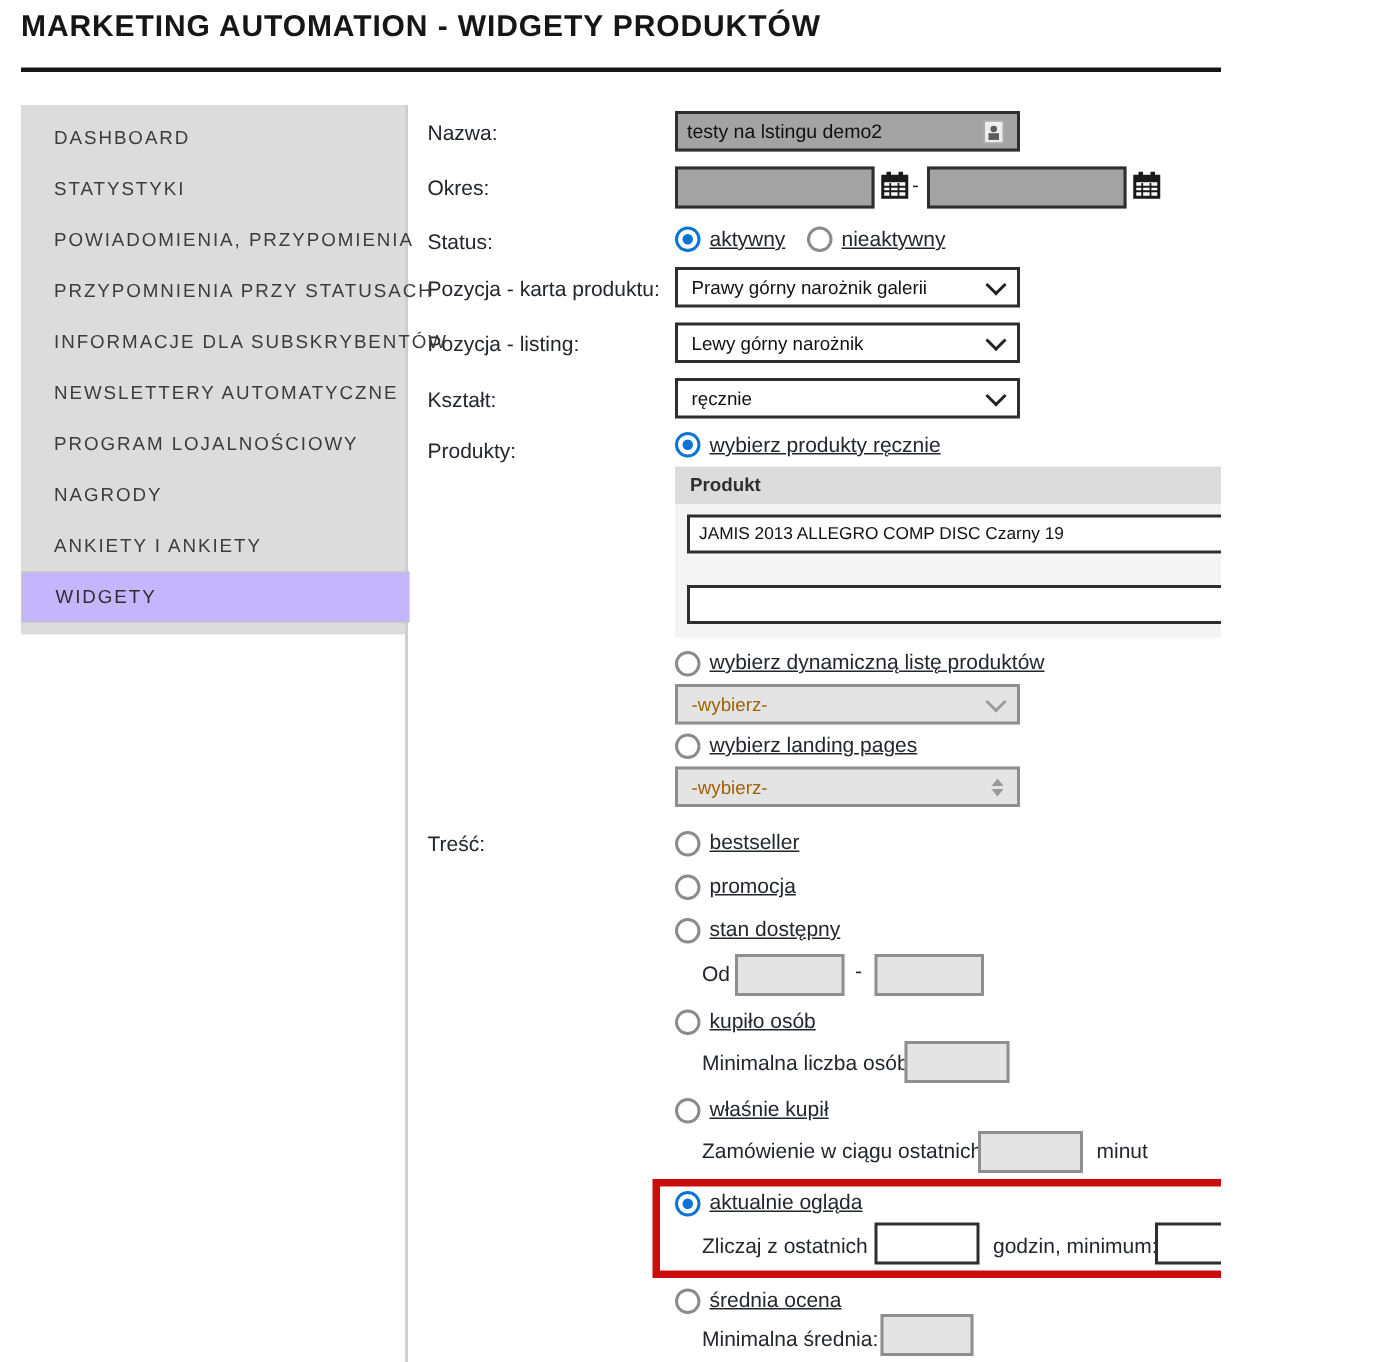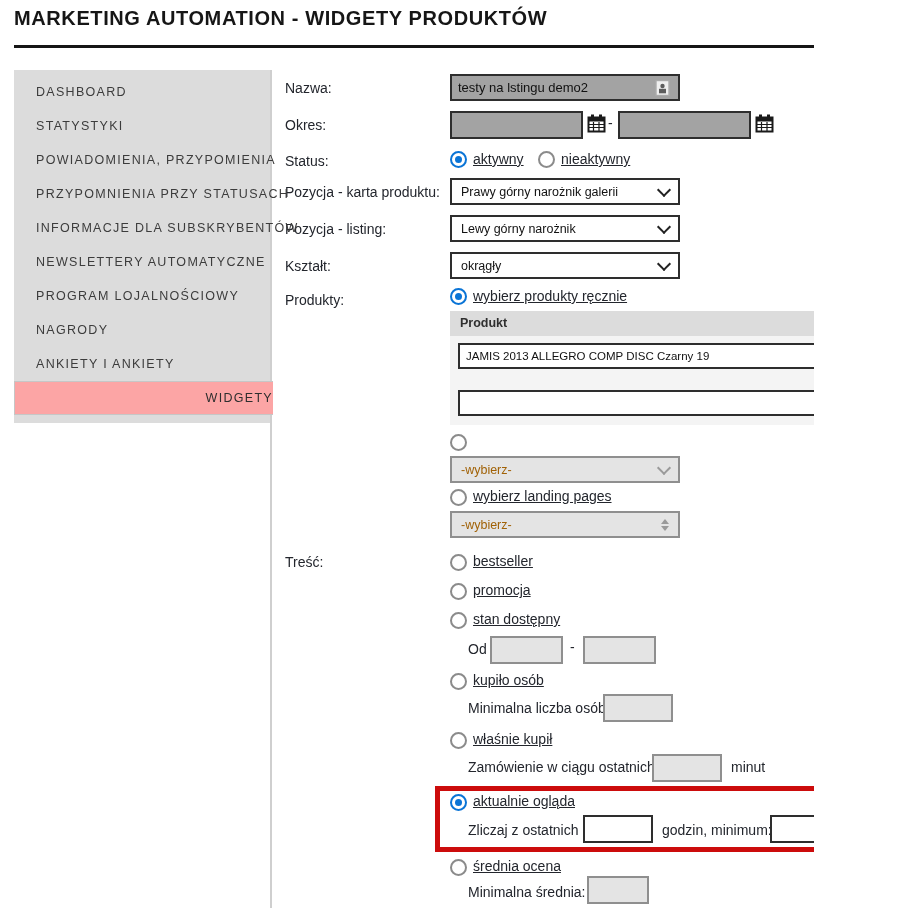--- a/index.html
+++ b/index.html
@@ -6,22 +6,22 @@
   .page{position:relative;width:814px;height:908px;overflow:hidden;background:#fff;
         font-family:"Liberation Sans","DejaVu Sans",sans-serif;color:#1a1a1a;}
   .title{position:absolute;left:14px;top:7px;font-size:20px;font-weight:600;
          letter-spacing:.6px;color:#161616;white-space:nowrap;}
   .title-rule{position:absolute;left:14px;top:45px;width:908px;height:3px;background:#161616;}
   .v-divider{position:absolute;left:270px;top:70px;width:2px;height:838px;background:#cfcfcf;z-index:1;}
   .sidebar{position:absolute;left:14px;top:70px;width:256px;background:var(--sidebar_bg,#dcdcdc);
            padding:5px 0 8px;z-index:2;}
   .side-item{box-sizing:border-box;height:34px;line-height:34px;padding-left:22px;font-size:12.5px;
              letter-spacing:1.3px;color:#3c3c3c;cursor:pointer;white-space:nowrap;}
-  .side-item.active{background:#fca5a5;border:1px solid #c6c6c6;border-right:none;margin-right:-3px;
-                    line-height:32px;color:#2e2e2e;text-align:right;}
+  .side-item.active{background:#c4b5fd;border:1px solid #c6c6c6;border-right:none;margin-right:-3px;
+                    line-height:32px;color:#2e2e2e;}
   .flabel{position:absolute;left:285px;font-size:14px;color:#23262d;white-space:nowrap;}
   .txt{position:absolute;box-sizing:border-box;border:2px solid #2e2e2e;background:#a3a3a3;
        font-size:13px;padding:0 6px;font-family:inherit;color:#111;outline:none;}
   .sel{position:absolute;box-sizing:border-box;border:2px solid #2e2e2e;background:#fff;
        font-size:12.5px;display:flex;align-items:center;padding:0 9px;cursor:pointer;color:#111;}
   .sel .chev{width:8px;height:8px;border-right:2px solid #222;border-bottom:2px solid #222;
              transform:rotate(45deg);margin-left:auto;margin-top:-4px;flex:none;}
   .sel.disabled{background:#e4e4e4;border-color:#8f8f8f;color:#a16207;}
   .sel.disabled .chev{border-color:#9a9a9a;}
   .updown{margin-left:auto;display:flex;flex-direction:column;gap:2px;flex:none;}
@@ -116,34 +116,35 @@
   </div>
 
   <div class="flabel" style="top:221px">Pozycja - listing:</div>
   <div class="sel" style="left:450px;top:215px;width:230px;height:27px">
     <span>Lewy górny narożnik</span>
     <span class="chev"></span>
   </div>
 
   <div class="flabel" style="top:258px">Kształt:</div>
   <div class="sel" style="left:450px;top:252px;width:230px;height:27px">
-    <span>okrągły</span>
+    <span>ręcznie</span>
     <span class="chev"></span>
   </div>
 
   <div class="flabel" style="top:292px">Produkty:</div>
   <span class="radio on" style="left:450px;top:288px"></span>
   <div class="rlabel" style="left:473px;top:288px">wybierz produkty ręcznie</div>
 
   <div class="tbl-header">Produkt</div>
   <div class="tbl-body"></div>
   <input class="tbl-input" style="top: 343px;" value="JAMIS 2013 ALLEGRO COMP DISC Czarny 19">
   <input class="tbl-input" style="top: 390px;" value="">
 
   <span class="radio" style="left:450px;top:434px"></span>
+  <div class="rlabel" style="left:473px;top:433px">wybierz dynamiczną listę produktów</div>
   <div class="sel disabled" style="left:450px;top:456px;width:230px;height:27px">
     <span>-wybierz-</span>
     <span class="chev"></span>
   </div>
 
   <span class="radio" style="left:450px;top:489px"></span>
   <div class="rlabel" style="left:473px;top:488px">wybierz landing pages</div>
   <div class="sel disabled" style="left:450px;top:511px;width:230px;height:27px">
     <span>-wybierz-</span>
     <span class="updown">

